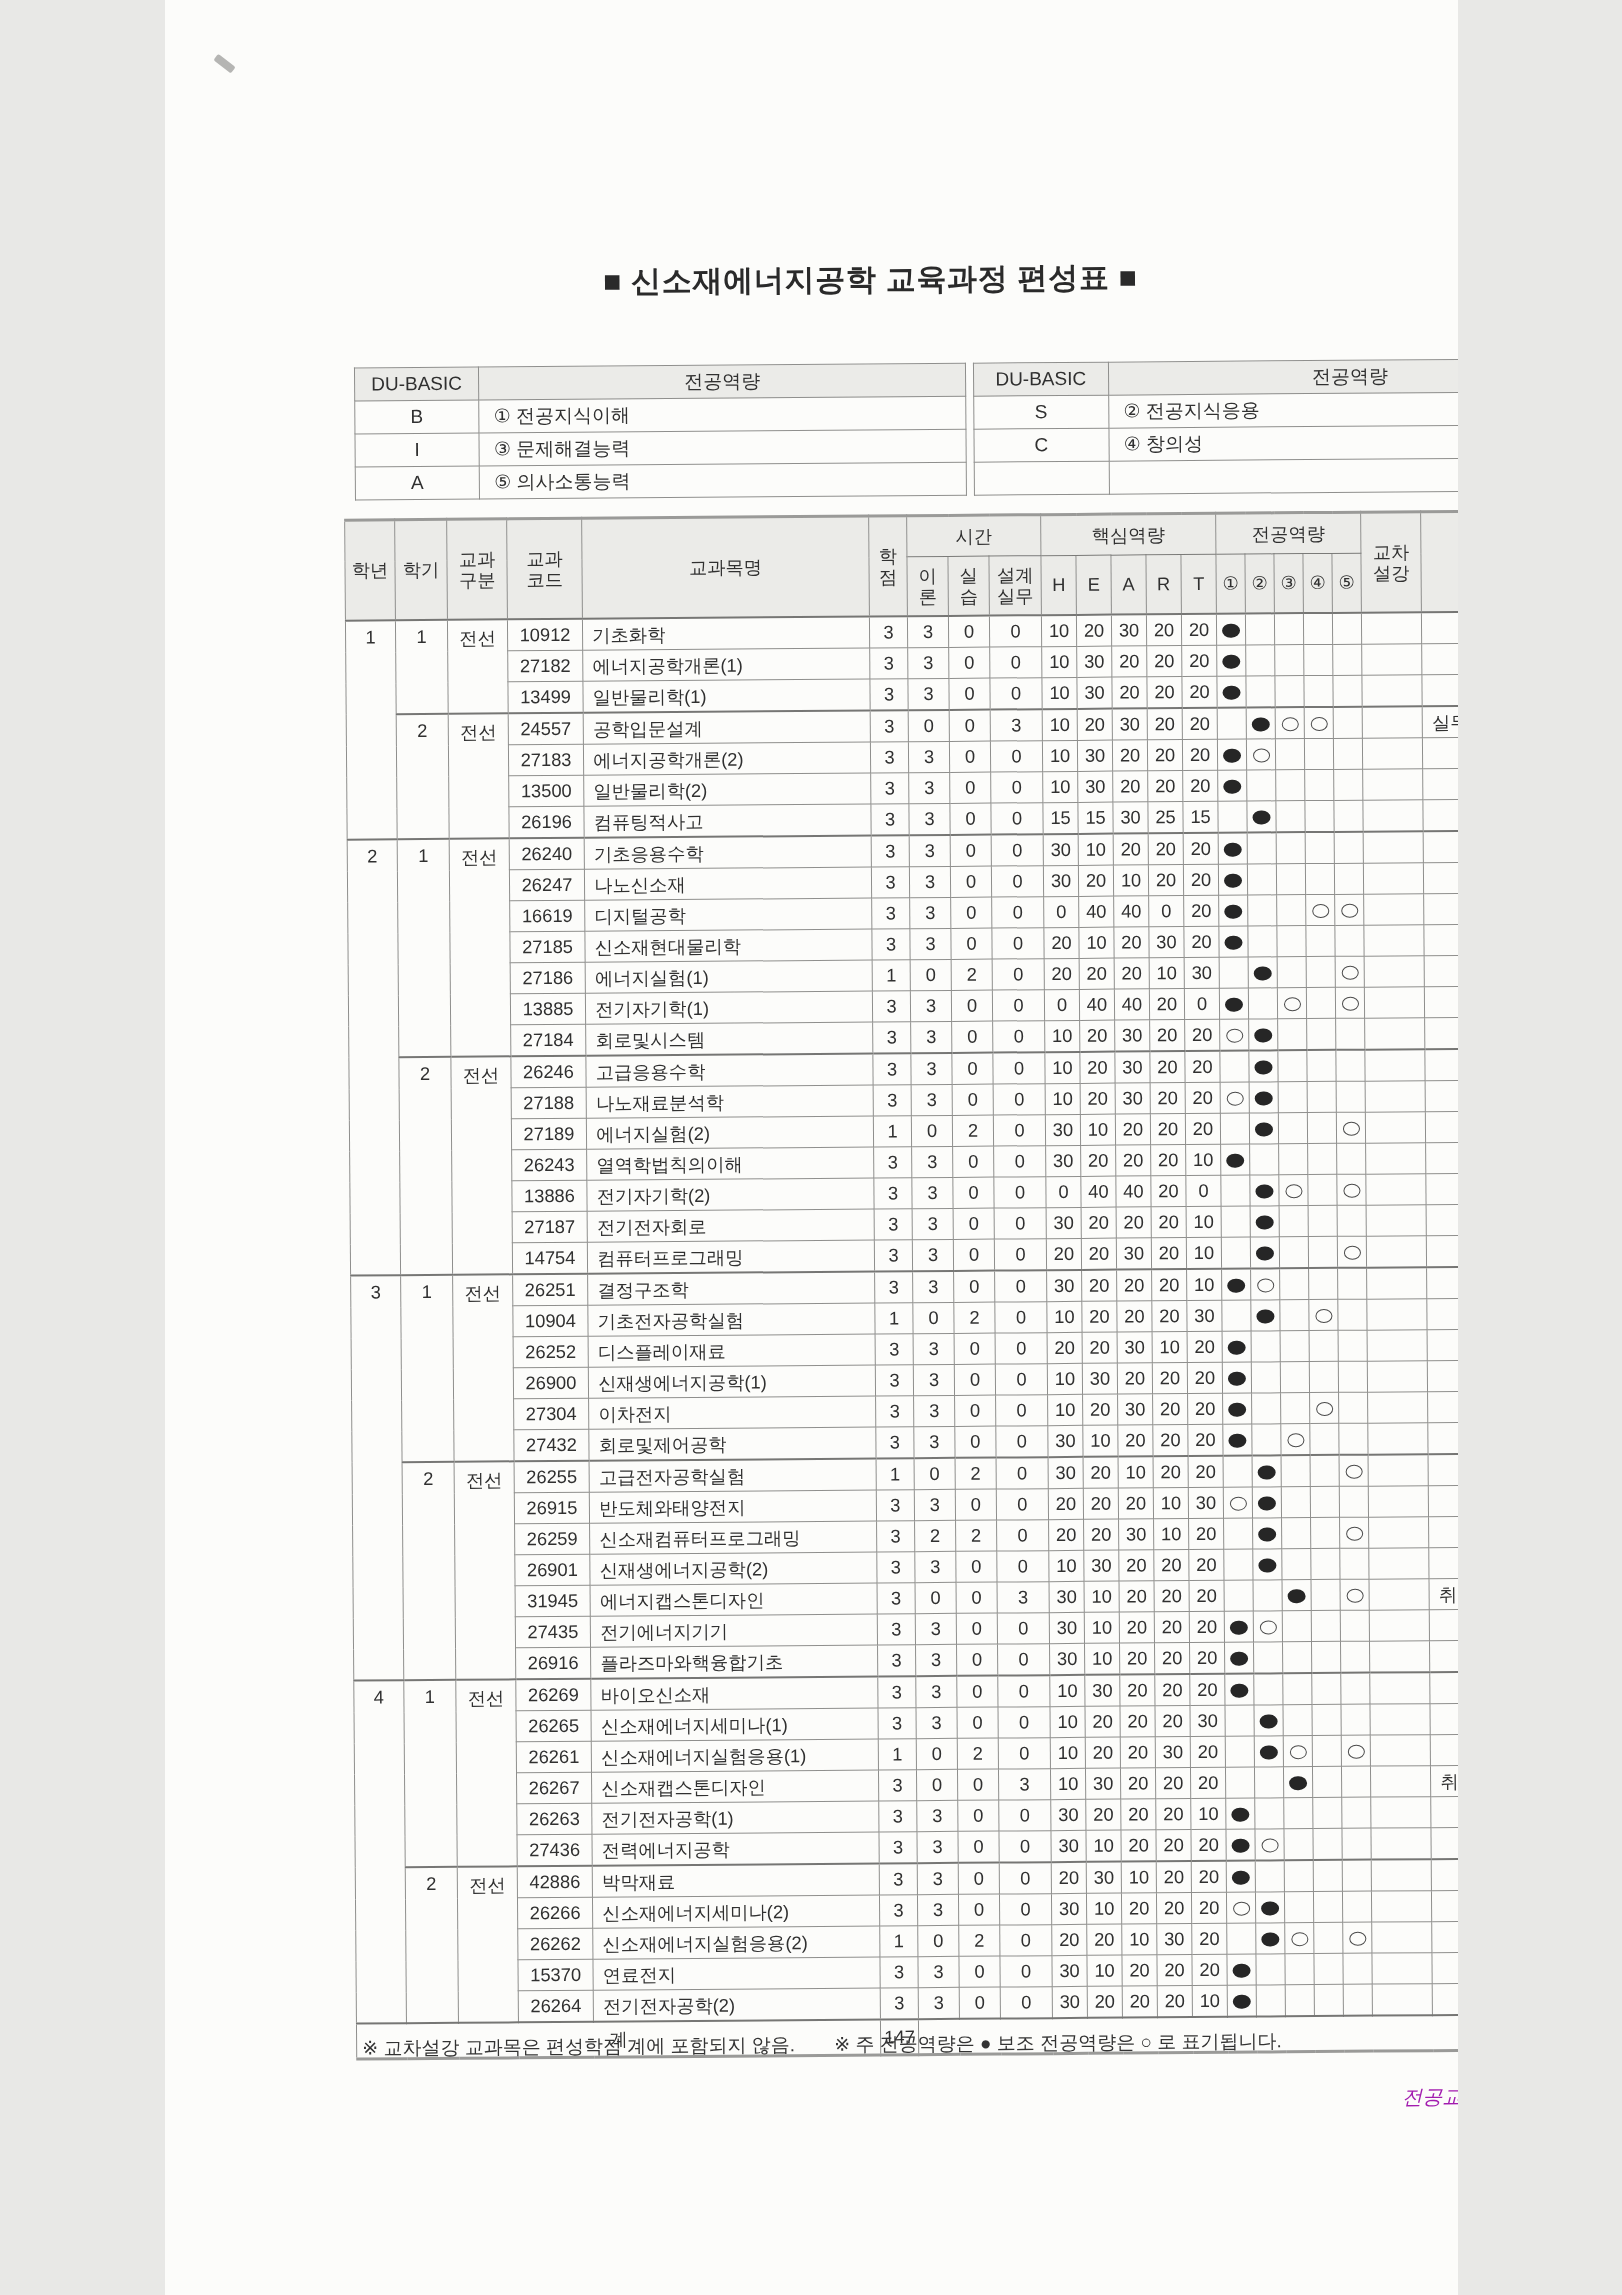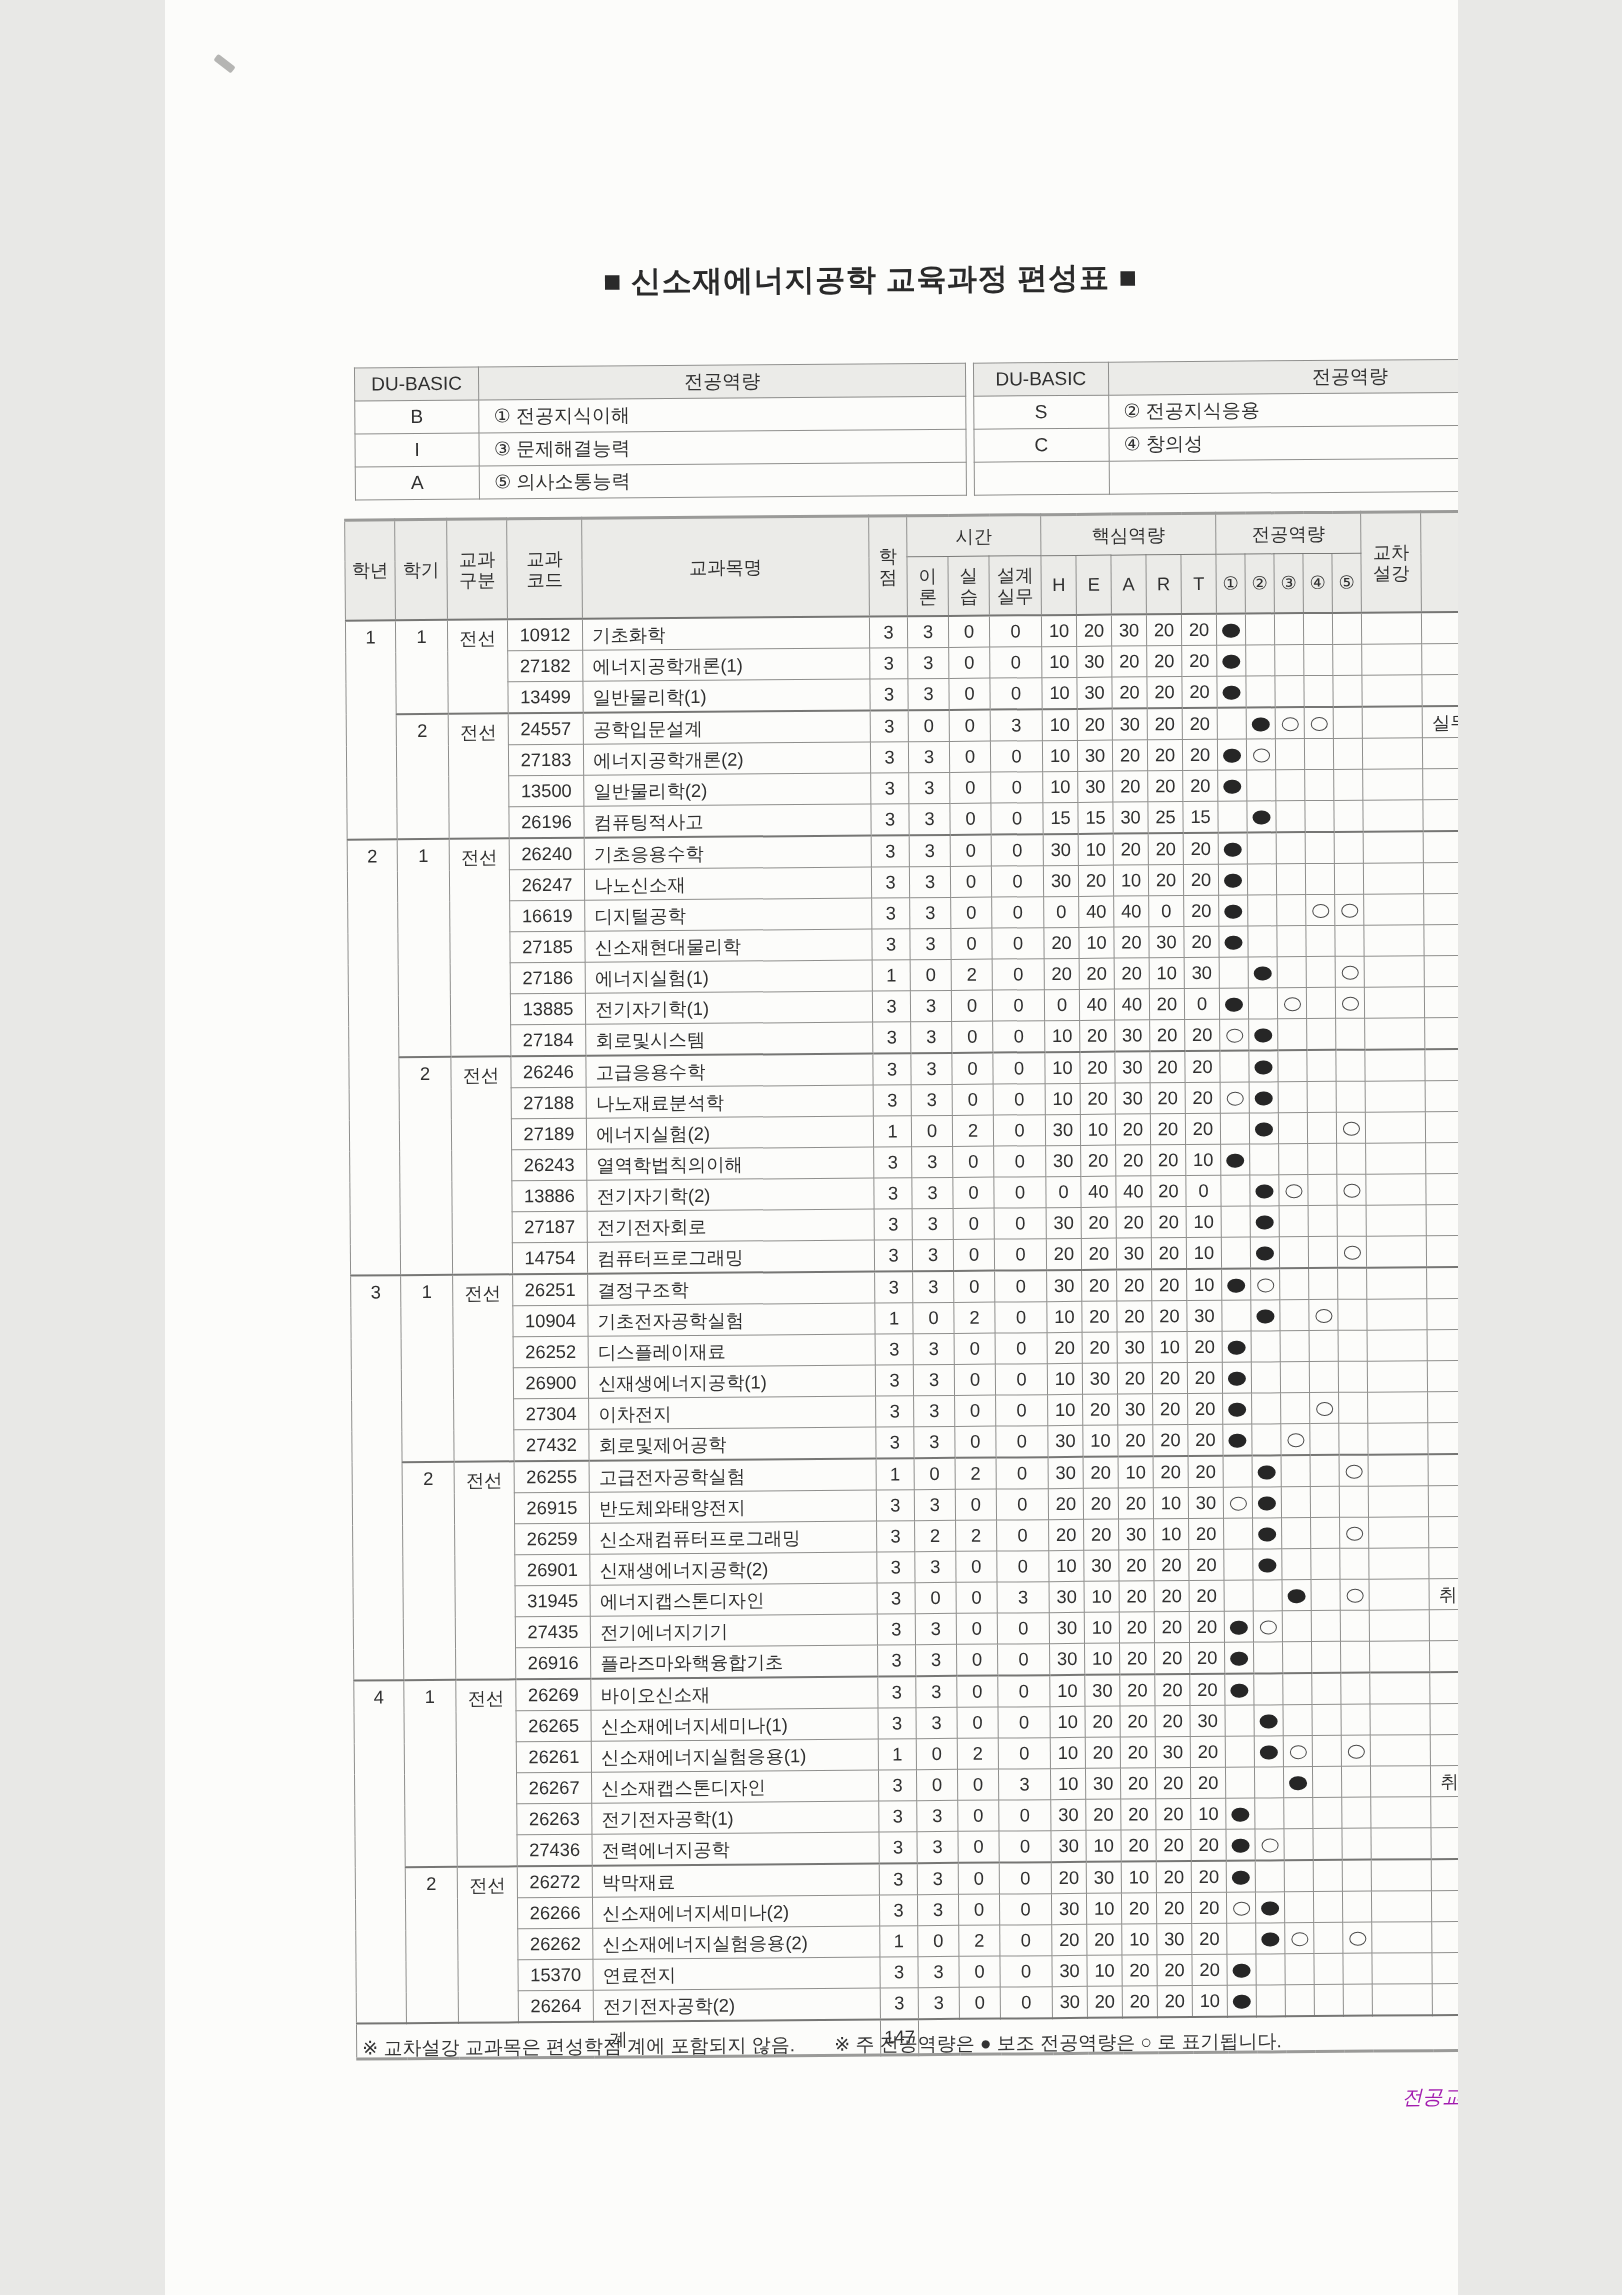--- a/index.html
+++ b/index.html
@@ -1002,21 +1002,21 @@
             <td><span class="dot dot-open"></span></td>
             <td></td>
             <td></td>
             <td></td>
             <td></td>
             <td class="c-left"></td>
           </tr>
           <tr class="sem-start">
             <td rowspan="5" class="top-al">2</td>
             <td rowspan="5" class="top-al">전선</td>
-            <td>26272</td>
+            <td>42886</td>
             <td class="c-left">박막재료</td>
             <td>3</td>
             <td>3</td>
             <td>0</td>
             <td>0</td>
             <td>20</td>
             <td>30</td>
             <td>10</td>
             <td>20</td>
             <td>20</td>

